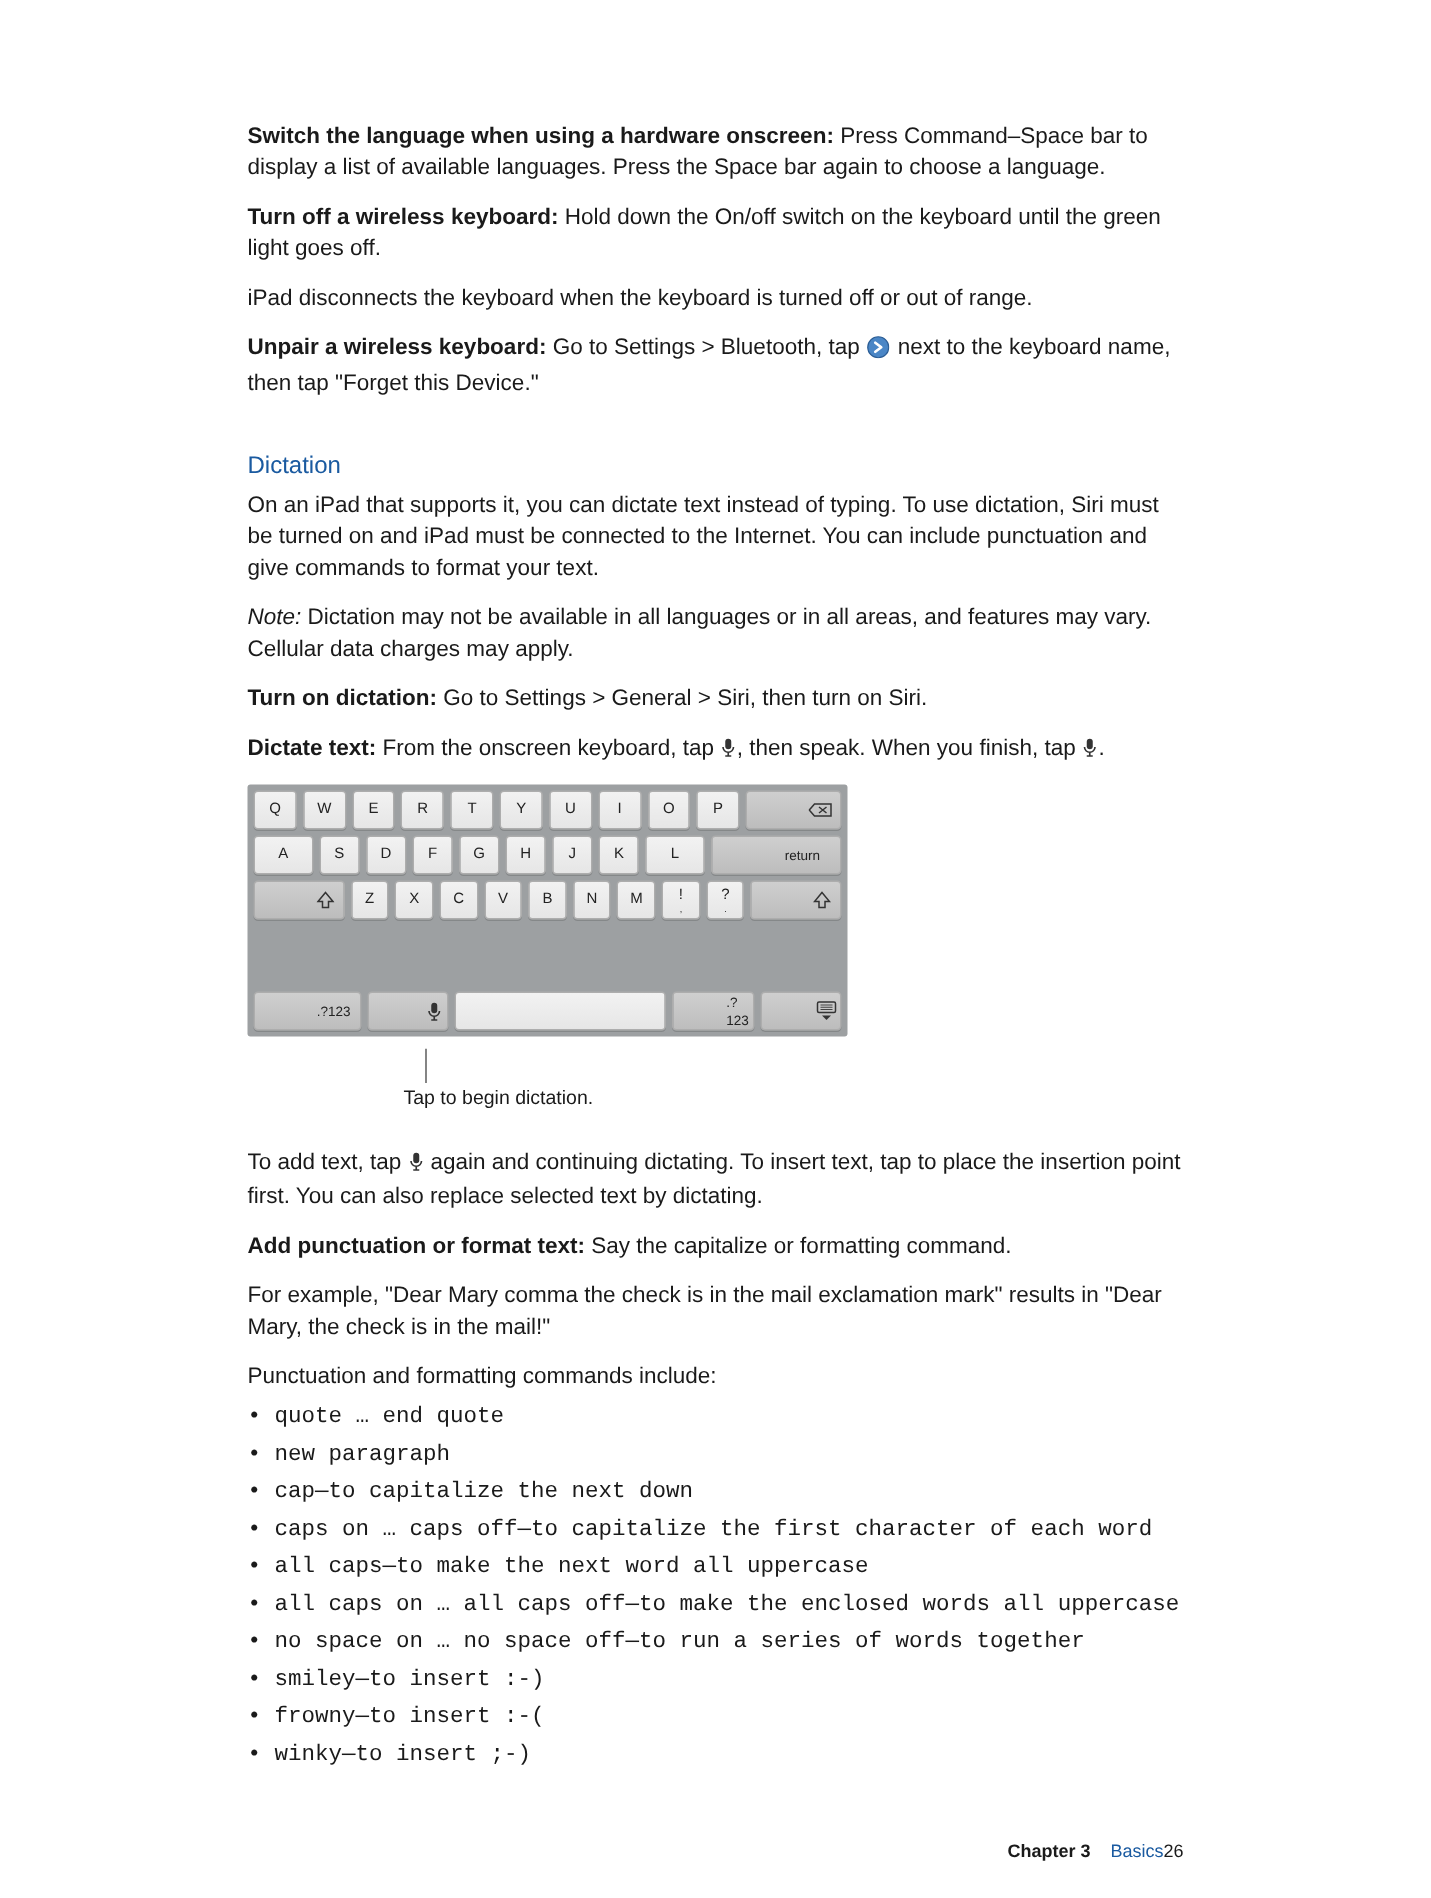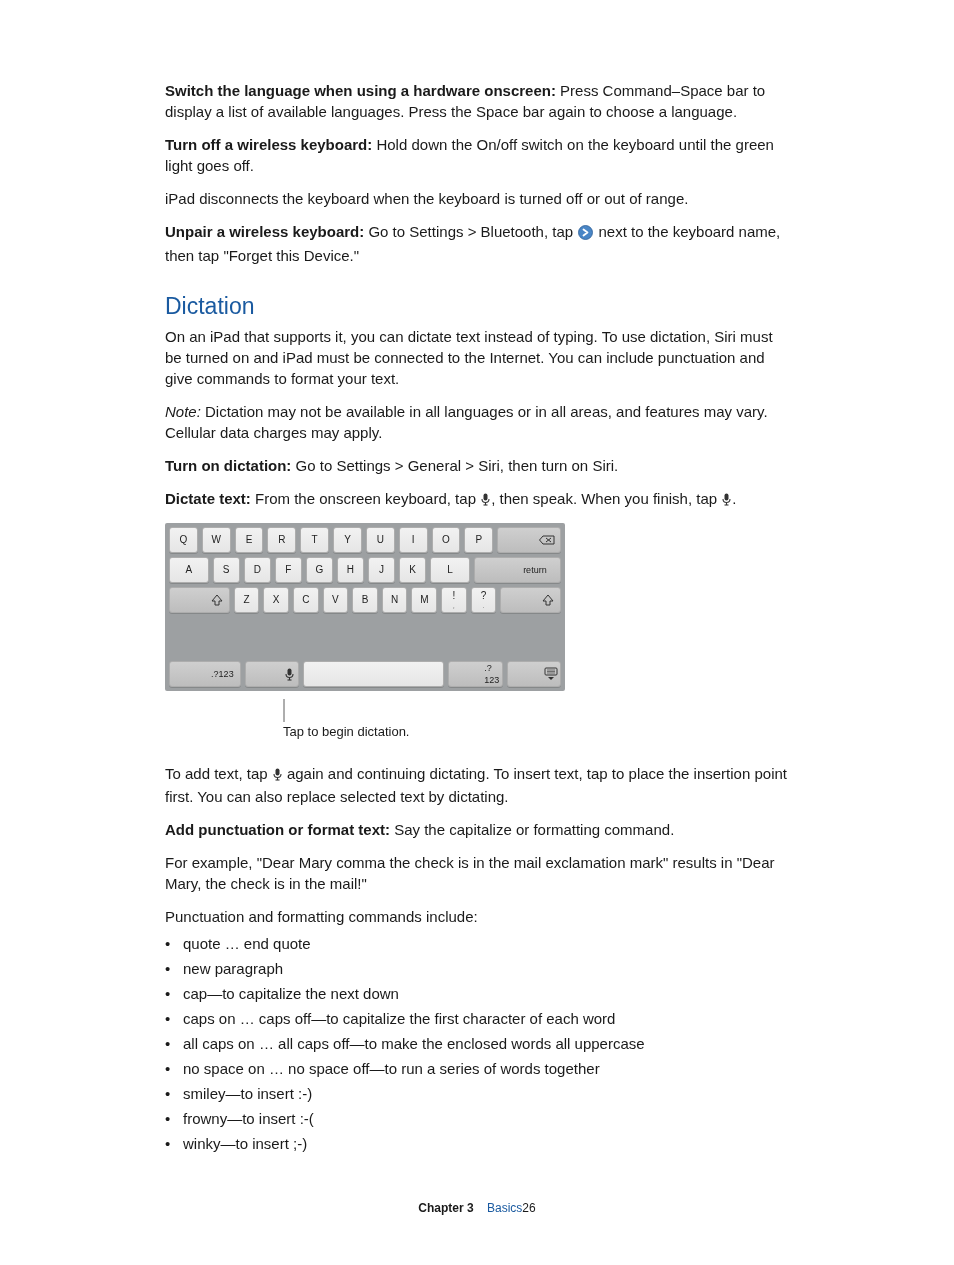--- a/index.html
+++ b/index.html
@@ -11,23 +11,23 @@
     background: #fff;
     width: 954px;
     margin: 0 auto;
     padding: 80px 165px 40px 165px;
   }
   .para { margin-bottom: 12px; }
   .bold { font-weight: 600; }
   .italic { font-style: italic; }
   h2.section {
     color: #1a5aa0;
-    font-size: 23px;
+    font-size: 16px;
     font-weight: 400;
-    margin-top: 24px;
+    margin-top: 34px;
     margin-bottom: 4px;
   }
   .info-icon {
     display: inline-block;
     vertical-align: -3px;
     margin: 0 1px;
   }
   .mic-icon {
     display: inline-block;
     vertical-align: -2px;
@@ -62,27 +62,27 @@
   .key svg { display: block; }
   .key .sub { font-size: 6px; display:block; margin-top:-1px; }
   .callout-line { margin-left: 114px; }
   .callout-line svg { display:block; }
   .callout-text {
     font-size: 13px;
     margin-left: 86px;
     margin-top: -4px;
     margin-bottom: 22px;
   }
-  ul.commands { list-style: none; margin: 0 0 12px 0; padding: 0; }
+  ul.commands { list-style: none; margin: 0 0 12px 0; padding: 0; font-family: Liberation Mono, monospace; }
   ul.commands li { padding-left: 18px; text-indent: -18px; margin: 4px 0; }
   ul.commands li::before { content: "•"; display:inline-block; width:18px; text-indent:0; }
   .footer {
     margin-top: 46px;
     display: flex;
-    justify-content: center;
+    justify-content: flex-end;
     font-size: 12px;
   }
   .footer .left .chap { font-weight: 600; margin-right: 10px; }
   .footer .left .chapname { color: #1a5aa0; }
 </style>
 </head>
 <body>
 
 <p class="para">
   <span class="bold">Switch the language when using a hardware onscreen:</span><span>  Press Command–Space bar to display a list of available languages. Press the Space bar again to choose a language.</span>
@@ -210,21 +210,21 @@
     </div>
   </div>
 </div>
 
 <div class="callout-line">
   <svg width="200" height="28">
       <line x1="5" y1="0" x2="5" y2="23" stroke="#333" stroke-width="0.8"></line>
     </svg>
 </div>
 <div class="callout-text">
-  <span style="position:relative; left:32px;">Tap to begin dictation.</span>
+  <span style="position:relative; left:18px;">Tap to begin dictation.</span>
 </div>
 
 <p class="para">
   <span>To add text, tap </span><span class="mic-icon"><svg width="9" height="13">
         <rect x="2.5" y="0.5" width="4" height="7" rx="2" fill="#333"></rect>
         <path d="M1 6 a3.5 3.5 0 0 0 7 0" stroke="#333" stroke-width="1.1" fill="none"></path>
         <line x1="4.5" y1="9.5" x2="4.5" y2="12" stroke="#333" stroke-width="1.1"></line>
         <line x1="2.5" y1="12" x2="6.5" y2="12" stroke="#333" stroke-width="1.1"></line>
       </svg></span><span> again and continuing dictating. To insert text, tap to place the insertion point first. You can also replace selected text by dictating.</span>
 </p>
@@ -235,20 +235,21 @@
 
 <p class="para">For example, "Dear Mary comma the check is in the mail exclamation mark" results in "Dear Mary, the check is in the mail!"</p>
 
 <p class="para" style="margin-bottom:6px">Punctuation and formatting commands include:</p>
 
 <ul class="commands">
   <li>quote … end quote</li>
   <li>new paragraph</li>
   <li>cap—to capitalize the next down</li>
   <li>caps on … caps off—to capitalize the first character of each word</li>
+  <li>all caps—to make the next word all uppercase</li>
   <li>all caps on … all caps off—to make the enclosed words all uppercase</li>
   <li>no space on … no space off—to run a series of words together</li>
   <li>smiley—to insert :-)</li>
   <li>frowny—to insert :-(</li>
   <li>winky—to insert ;-)</li>
 </ul>
 
 <div class="footer">
   <div class="left">
     <span class="chap">Chapter  3</span>

